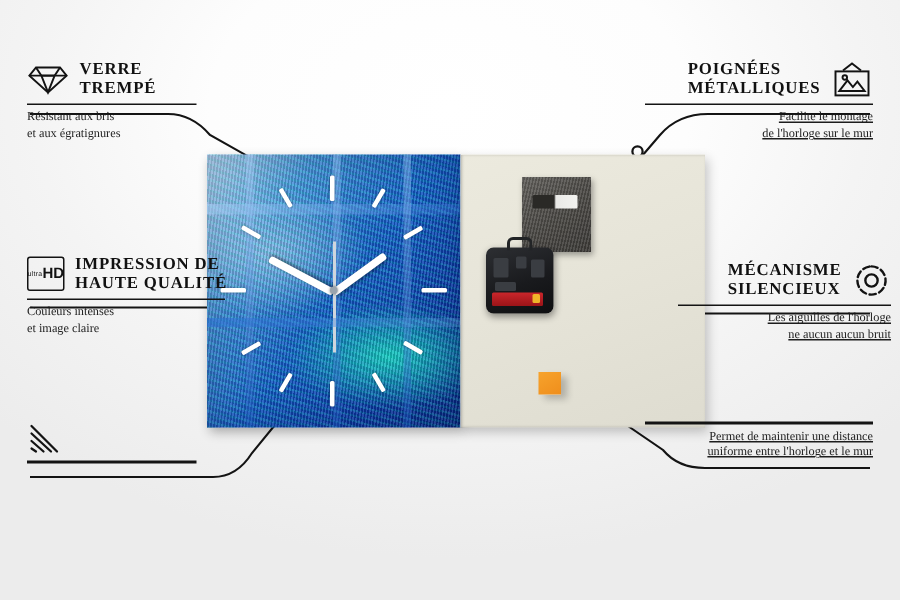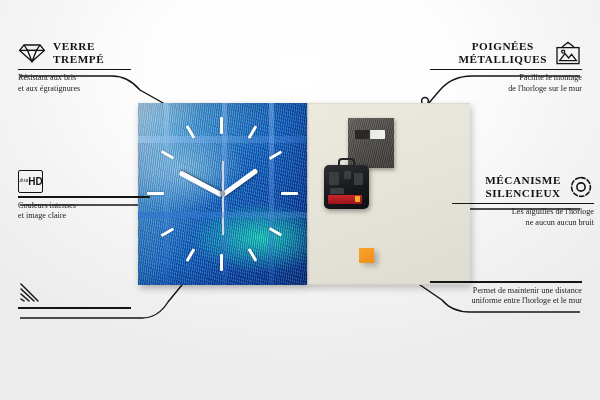--- a/index.html
+++ b/index.html
@@ -85,24 +85,24 @@
   svg.lines { position:absolute; inset:0; width:600px; height:400px; pointer-events:none; }
   .lines path { fill:none; stroke:#141414; stroke-width:1.4; }
   .lines circle { fill:#ffffff; stroke:#141414; stroke-width:1.5; }
 
   .callout { position:absolute; }
   .callout .row { display:flex; align-items:center; gap:7px; }
   .callout.left .row { justify-content:flex-start; }
   .callout.right .row { justify-content:flex-end; }
   .title { font-weight:bold; font-size:11.2px; letter-spacing:.55px;
     line-height:1.16; color:#111; text-transform:uppercase; }
-  .callout.right .title { text-align:center; }
+  .callout.right .title { text-align:left; }
   .rule { height:1.5px; background:#141414; margin:3px 0 3px; }
   .desc { font-size:8.2px; line-height:1.30; color:#1d1d1d; }
-  .callout.right .desc { text-align:right; }
+  .callout.right .desc { text-align:right;text-decoration:underline; }
   .ico { flex:0 0 auto; display:block; }
 
   
   .hdbox { width:25px; height:23px; border:1.6px solid #131313; border-radius:2px;
     display:flex; flex-direction:row; align-items:center; justify-content:center; line-height:1; }
   .hdbox .u { font-size:4.6px; letter-spacing:.2px; color:#131313; font-family:"Liberation Sans",sans-serif; }
   .hdbox .h { font-size:10px; font-weight:bold; color:#131313; font-family:"Liberation Sans",sans-serif; }
 </style>
 </head>
 <body>
@@ -191,20 +191,24 @@
     <div class="desc">Résistant aux bris</div>
     <div class="desc">et aux égratignures</div>
   </div>
 
   <div class="callout left" style="left:18px; top:170px; width:150px;">
     <div class="row">
       <div class="hdbox ico">
         <span class="u">ultra</span>
         <span class="h">HD</span>
       </div>
+      <div>
+        <div class="title">IMPRESSION DE</div>
+        <div class="title">HAUTE QUALITÉ</div>
+      </div>
     </div>
     <div class="rule" style="width:132px"></div>
     <div class="desc">Couleurs intenses</div>
     <div class="desc">et image claire</div>
   </div>
 
   <div class="callout left" style="left:18px; top:282px; width:140px;">
     <div class="row">
       <svg class="ico" width="28" height="22" viewBox="0 0 28 22">
         <g fill="none" stroke="#131313" stroke-width="1.5" stroke-linecap="round">

